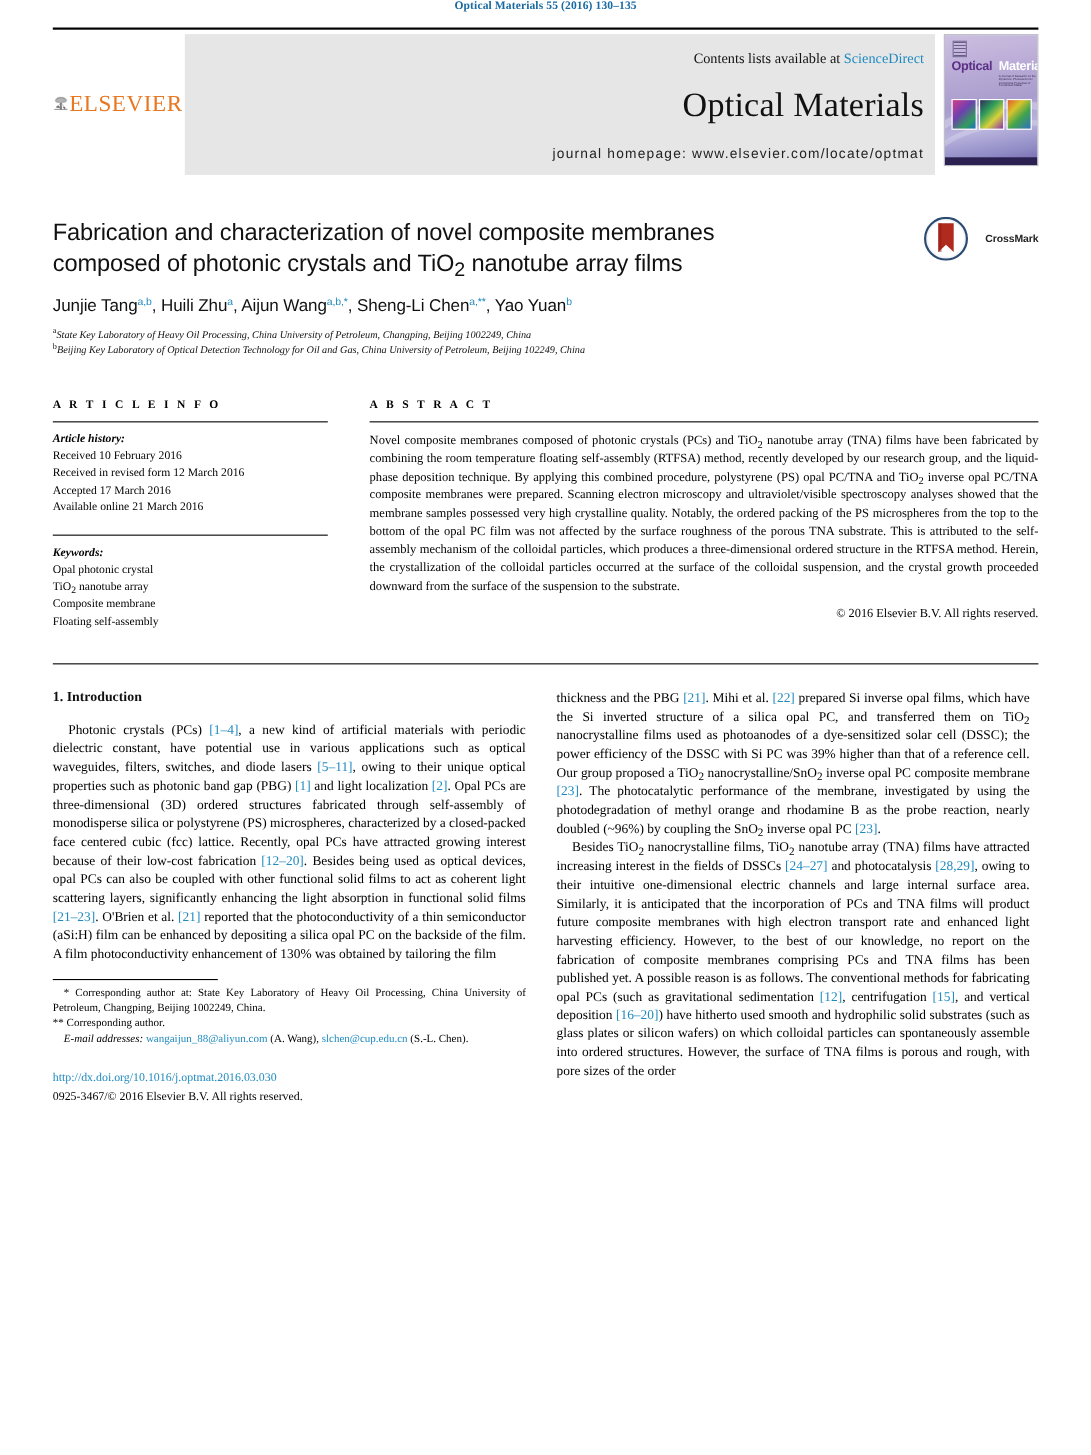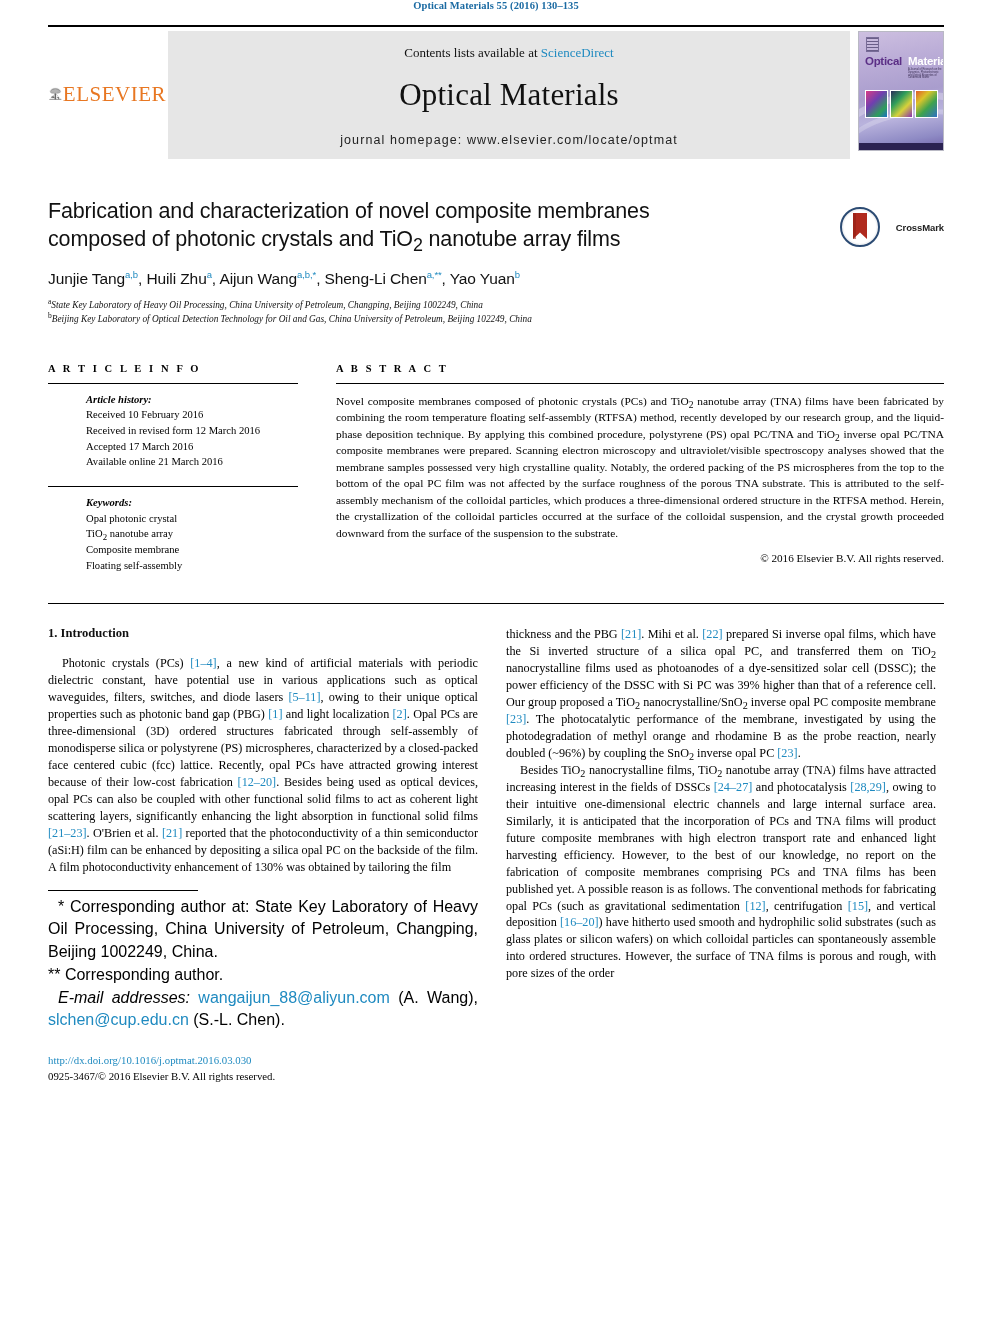--- a/index.html
+++ b/index.html
@@ -49,21 +49,21 @@
     font-size: 21px;
     letter-spacing: .5px;
     line-height: 1;
     margin-top: 1px;
   }
   .banner-center {
     flex: 1 1 auto;
     background: #e6e6e6;
     height: 128px;
     display: flex; flex-direction: column;
-    align-items: center; justify-content: space-between;
+    align-items: flex-end; justify-content: space-between;
     padding: 14px 10px 12px 10px;
     margin-left: 2px;
   }
   .contents-line { font-size: 13px; color:#111; font-family:"Liberation Serif",serif;}
   .contents-line .sd { color: #1f8ac0; }
   .journal-title {
     font-size: 31px;
     font-family: "Liberation Serif", serif;
     color: #111;
     letter-spacing: .2px;
@@ -119,21 +119,21 @@
     font-family: "Liberation Sans", sans-serif;
     font-size: 21.5px;
     font-weight: 400;
     line-height: 1.32;
     margin: 0;
     color: #111;
     max-width: 760px;
     letter-spacing: -.15px;
   }
   .crossmark {
-    position: absolute; right: 0; top: 10px;
+    position: absolute; right: 0; top: 0;
     display: flex; align-items: center; gap: 16px;
   }
   .cm-badge { width: 40px; height: 40px; }
   .cm-label { font-family:"Liberation Sans",sans-serif; font-size: 9.5px; font-weight: 700; color:#222; letter-spacing:-.1px;}
 
   .authors {
     font-family: "Liberation Sans", sans-serif;
     font-size: 15.5px;
     margin-top: 16px;
     color: #111;
@@ -164,21 +164,20 @@
     font-weight: bold;
     letter-spacing: 2.6px;
     color: #000;
   }
   .rule { border-top: 1.6px solid #000; margin-top: 9px; }
   .info-body {
     font-family: "Liberation Serif", serif;
     font-size: 10.6px;
     line-height: 1.48;
     margin-top: 8px;
-    margin-left: 38px;
   }
   .info-body .lbl { font-style: italic; font-weight: bold; }
   .info-rule2 { border-top: 1.2px solid #000; margin-top: 16px; }
   .abs-body {
     font-family: "Liberation Serif", serif;
     font-size: 11.4px;
     line-height: 1.45;
     text-align: justify;
     margin-top: 9px;
     color:#000;
@@ -209,22 +208,22 @@
     text-indent: 14px;
     color: #000;
     hyphens: none;
   }
   p.body.cont { text-indent: 0; }
   a.ref, .ref { color: #1f8ac0; text-decoration: none; }
 
   .footnote-wrap { margin-top: 14px; }
   .fn-rule { border-top: 1px solid #000; width: 150px; margin-bottom: 5px; }
   .footnote {
-    font-family: Liberation Sans, sans-serif;
-    font-size: 16px;
+    font-family: Liberation Serif, serif;
+    font-size: 10px;
     line-height: 1.42;
     text-align: justify;
   }
   .footnote .ind { text-indent: 10px; display:block; }
   .email { color: #1f8ac0; }
   .doi-block { margin-top: 20px; font-family:"Liberation Serif",serif; font-size: 10.8px; line-height:1.5;}
   .doi-block .doi { color:#1f8ac0; }
   sub, sup { line-height: 0; }
 </style>
 </head>

